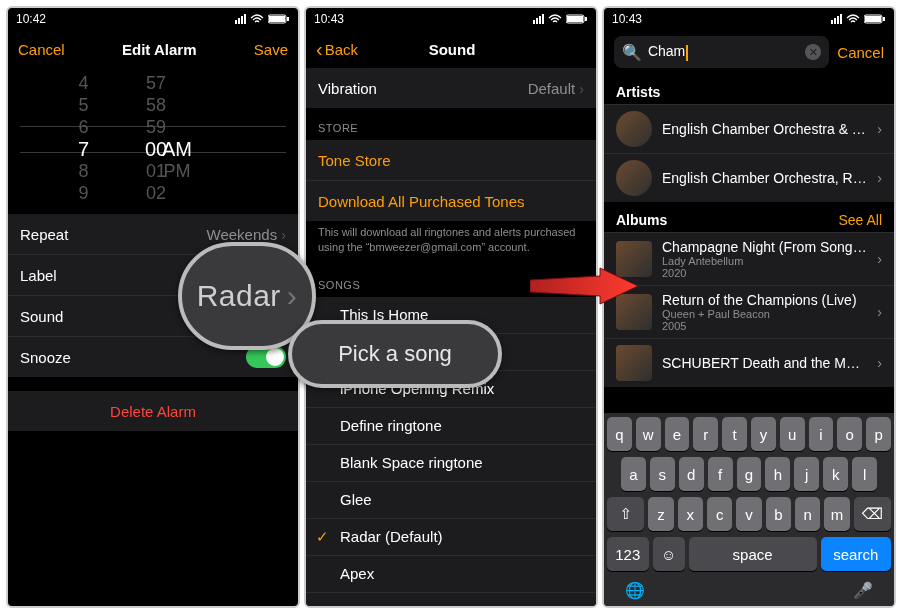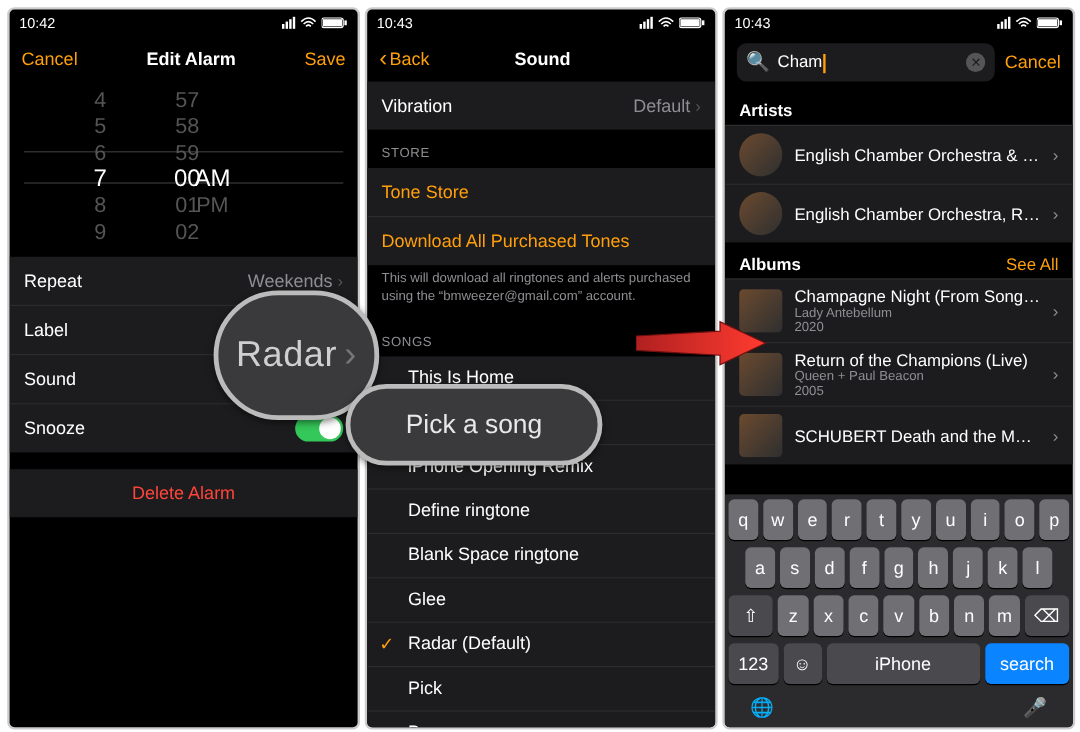--- a/index.html
+++ b/index.html
@@ -223,21 +223,21 @@
           <span>Blank Space ringtone</span>
         </div>
         <div class="songRow">
           <span>Glee</span>
         </div>
         <div class="songRow">
           <span class="check">✓</span>
           <span>Radar (Default)</span>
         </div>
         <div class="songRow">
-          <span>Pick</span>
+          <span>Apex</span>
         </div>
         <div class="songRow">
           <span>Beacon</span>
         </div>
       </div>
   </div>
 
   <div class="phone p3">
     <div class="status">
       <span>10:43</span>
@@ -356,21 +356,21 @@
             <div class="key">v</div>
             <div class="key">b</div>
             <div class="key">n</div>
             <div class="key">m</div>
           </div>
         <div class="key fn del">⌫</div>
       </div>
       <div class="kbRow">
         <div class="key fn" style="flex:1.3">123</div>
         <div class="key fn" style="flex:1">☺</div>
-        <div class="key fn space">iPhone</div>
+        <div class="key fn space">space</div>
         <div class="key search">search</div>
       </div>
       <div class="kbBottom">
         <span>🌐</span>
         <span>🎤</span>
       </div>
     </div>
   </div>
 
   <div class="callout co1">

